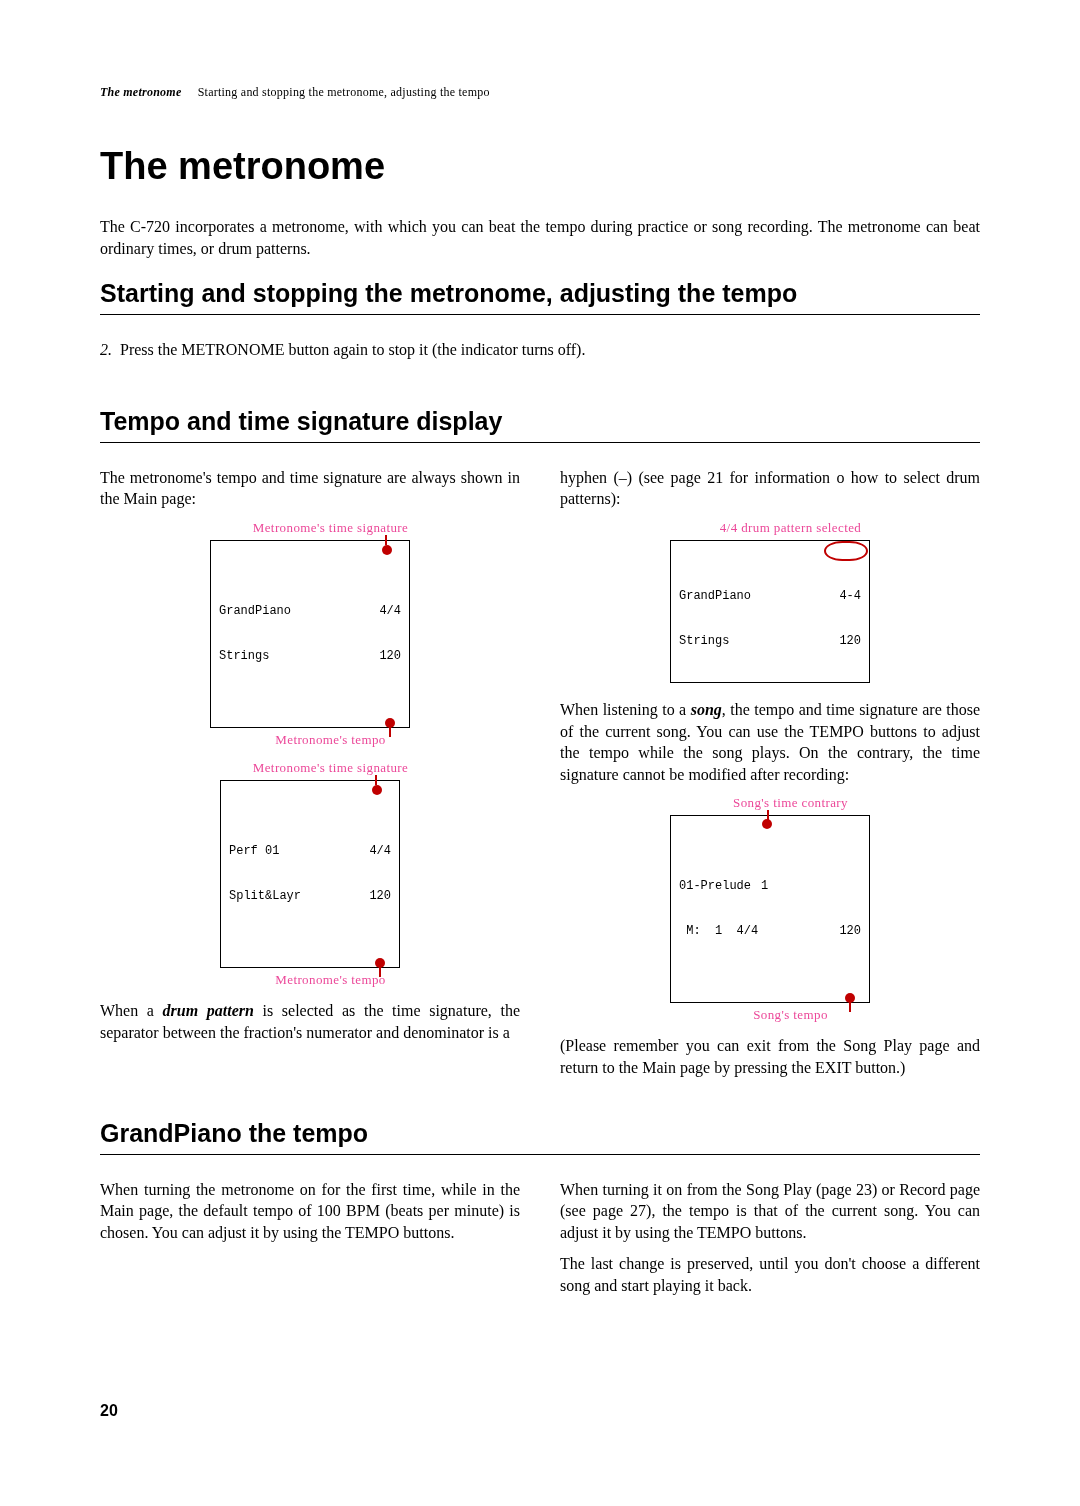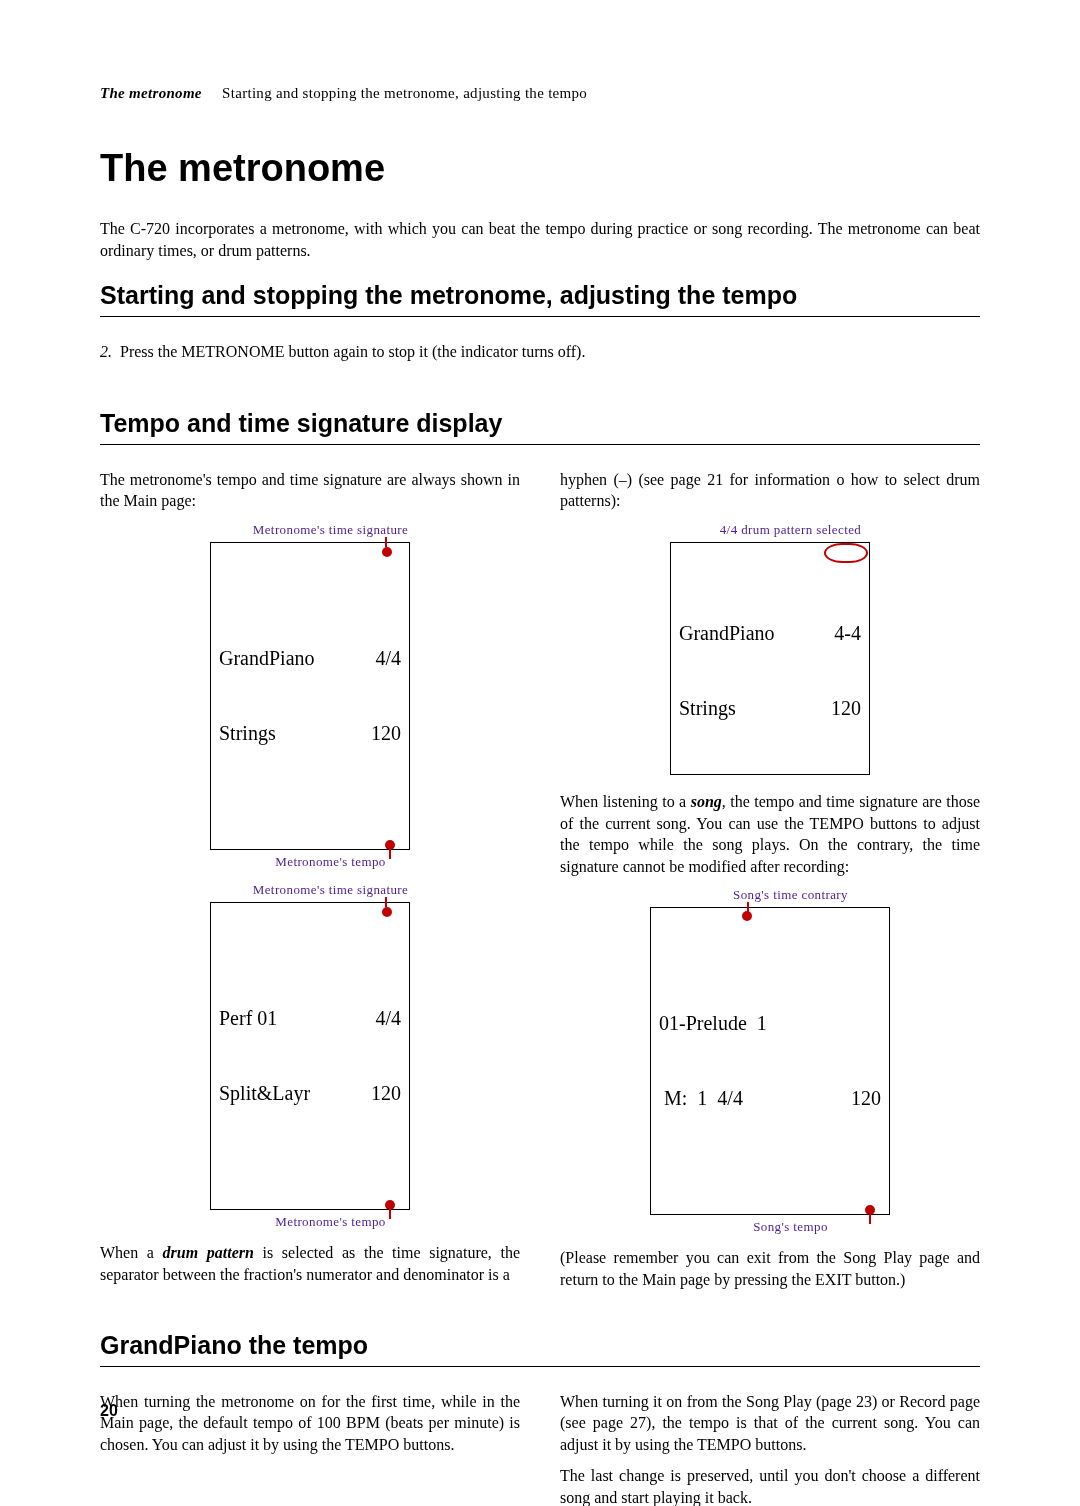--- a/index.html
+++ b/index.html
@@ -7,21 +7,21 @@
     background: #fff;
     font-family: "Minion Pro", "Georgia", serif;
     color: #000;
     width: 1080px;
     height: 1506px;
     position: relative;
     padding: 85px 100px 0 100px;
     font-size: 16px;
   }
   .running-head {
-    font-size: 15px;
+    font-size: 12px;
     letter-spacing: 0.02em;
     margin-bottom: 45px;
   }
   .running-head .bi { font-style: italic; font-weight: bold; }
   h1.title {
     font-family: "Myriad Pro", "Helvetica Neue", Arial, sans-serif;
     font-weight: 700;
     font-size: 38px;
     margin-bottom: 28px;
   }
@@ -68,29 +68,29 @@
   
   .lcd-wrap {
     display: flex;
     flex-direction: column;
     align-items: center;
     margin: 10px 0 12px 0;
   }
   .lcd-label {
     font-size: 13px;
     letter-spacing: 0.03em;
-    color: #4c1d95;
+    color: #ec4899;
     text-align: center;
     margin-left: 41px;
   }
   .lcd {
     border: 1.5px solid #000;
     padding: 3px 8px 3px 8px;
-    font-family: Liberation Serif, serif;
-    font-size: 20px;
+    font-family: Liberation Mono, monospace;
+    font-size: 12px;
     line-height: 1.25;
     white-space: pre;
     position: relative;
     margin: 4px 0;
   }
   .lcd .row { display: flex; }
   .lcd .left { }
   .lcd .right { margin-left: auto; }
   .marker-dot {
     position: absolute;
@@ -152,21 +152,21 @@
         <div class="row"><span class="left">Strings</span><span class="right">120</span></div>
         <div class="marker-dot" style="right:14px; bottom:-1px;"></div>
         <div class="marker-line" style="right:18px; bottom:-10px; height:10px;"></div>
       </div>
       <div class="lcd-label">Metronome's tempo</div>
     </div>
 
 
     <div class="lcd-wrap">
       <div class="lcd-label">Metronome's time signature</div>
-      <div class="lcd" style="width:200px;">
+      <div class="lcd" style="width:180px;">
         <div class="marker-line" style="right:22px; top:-6px; height:10px;"></div>
         <div class="marker-dot" style="right:17px; top:4px;"></div>
         <div class="row"><span class="left">Perf 01</span><span class="right">4/4</span></div>
         <div class="row"><span class="left">Split&amp;Layr</span><span class="right">120</span></div>
         <div class="marker-dot" style="right:14px; bottom:-1px;"></div>
         <div class="marker-line" style="right:18px; bottom:-10px; height:10px;"></div>
       </div>
       <div class="lcd-label">Metronome's tempo</div>
     </div>
 
@@ -186,21 +186,21 @@
         <div class="row"><span class="left">Strings</span><span class="right">120</span></div>
       </div>
     </div>
 
     <p class="para">
       <span>When listening to a </span><span class="bi">song</span><span>, the tempo and time signature are those of the current song. You can use the TEMPO buttons to adjust the tempo while the song plays. On the contrary, the time signature cannot be modified after recording:</span>
     </p>
 
     <div class="lcd-wrap">
       <div class="lcd-label">Song's time contrary</div>
-      <div class="lcd" style="width:240px;">
+      <div class="lcd" style="width:200px;">
         <div class="marker-line" style="left:96px; top:-6px; height:10px;"></div>
         <div class="marker-dot" style="left:91px; top:3px;"></div>
         <div class="row"><span class="left">01-Prelude</span><span class="right" style="margin-left:10px; margin-right:auto;">1</span></div>
         <div class="row"><span class="left"> M:  1  4/4</span><span class="right">120</span></div>
         <div class="marker-dot" style="right:14px; bottom:-1px;"></div>
         <div class="marker-line" style="right:18px; bottom:-10px; height:10px;"></div>
       </div>
       <div class="lcd-label">Song's tempo</div>
     </div>
 

